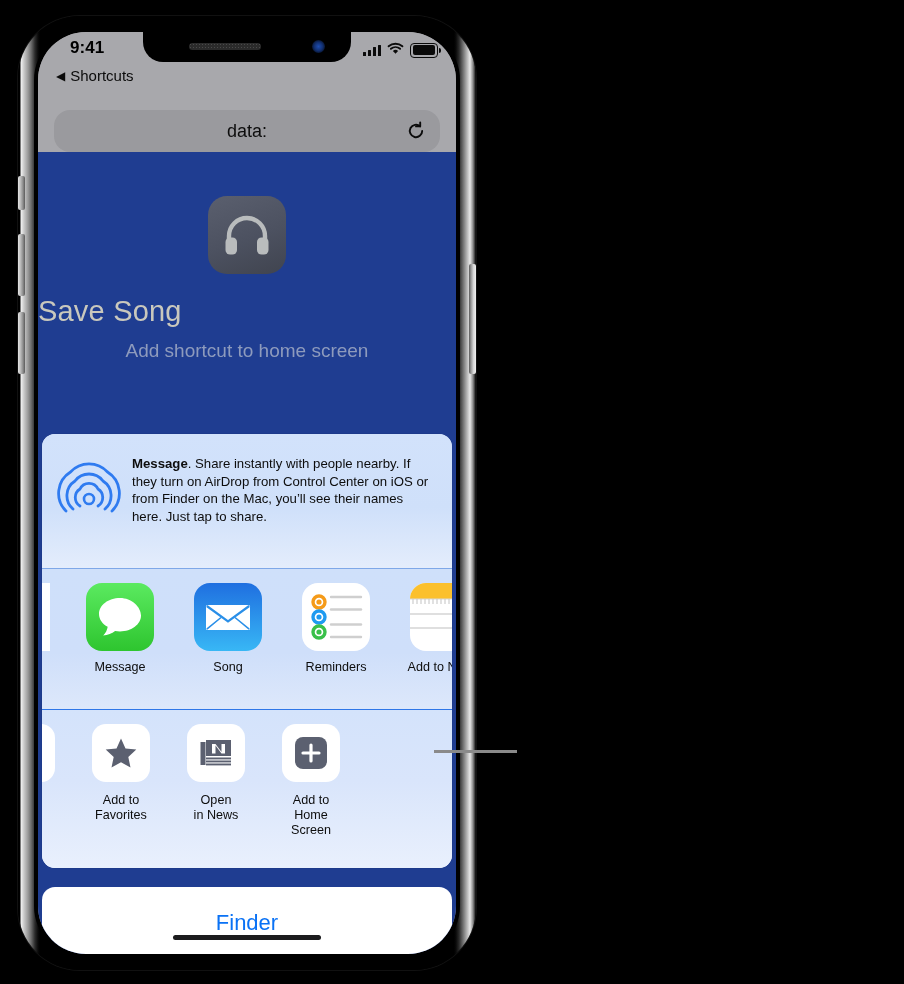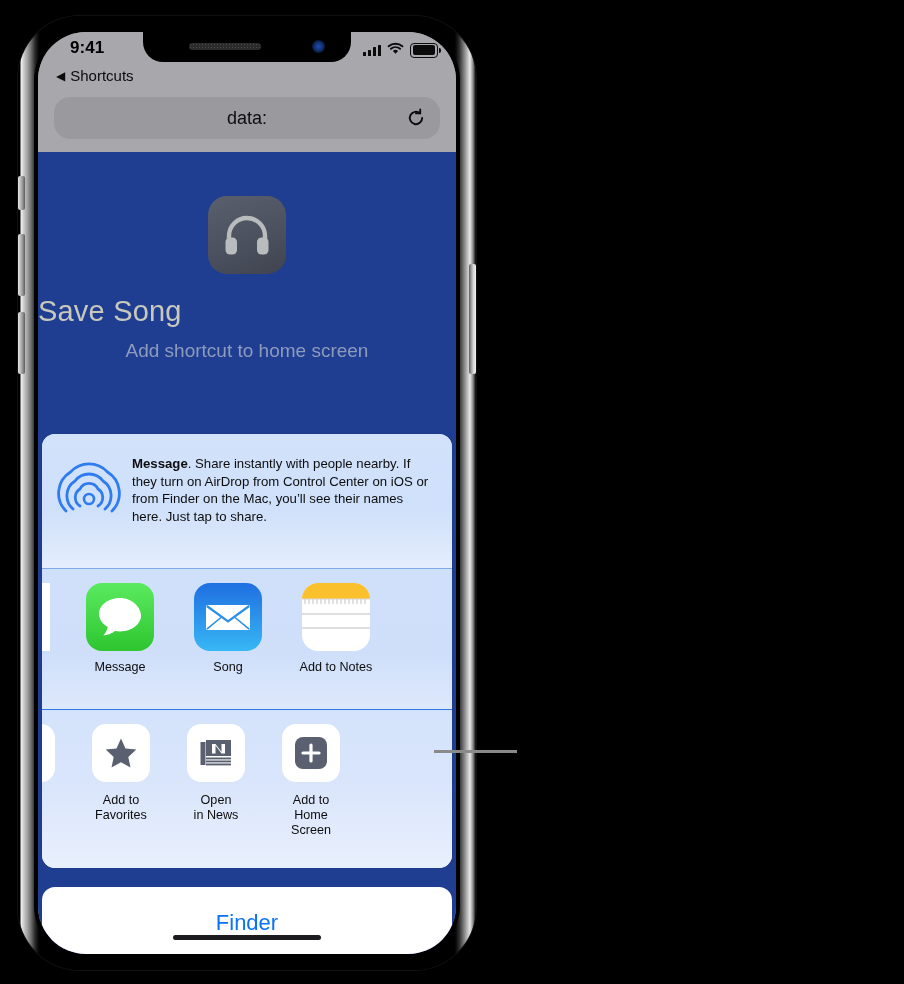--- a/index.html
+++ b/index.html
@@ -84,21 +84,21 @@
     background:#0b0b0b;border-radius:0 2px 2px 0;}
 
   
   #back-row{position:absolute;left:0;top:34px;width:100%;height:24px;background:#a8a8ac;z-index:29;}
   #back-link{position:absolute;left:18px;top:1px;font-size:15px;color:#0b0b0b;display:flex;align-items:center;gap:5px;}
   #back-caret{font-size:12px;line-height:1;}
 
   
   #url-bar-wrap{position:absolute;left:0;top:58px;width:100%;height:62px;background:#a8a8ac;z-index:28;}
   #url-bar{
-    position:absolute;left:16px;right:16px;top:7px;height:42px;
+    position:absolute;left:16px;right:16px;top:20px;height:42px;
     background:#9a9a9e;border-radius:16px;
     display:flex;align-items:center;justify-content:center;
   }
   #url-text{font-size:18px;color:#0d0d0d;}
   #reload-icon{position:absolute;right:14px;top:50%;transform:translateY(-50%);
     width:20px;height:20px;color:#0b0b0b;}
 
   
   #page-content{position:absolute;left:0;top:120px;width:100%;bottom:0;background:#1f3d91;}
   #hero{position:absolute;left:0;top:0;width:100%;height:272px;background:#1f3d91;}
@@ -290,20 +290,41 @@
               <div class="tile-icon ic-mail">
                 <svg width="68" height="68" viewBox="0 0 68 68">
                   <rect x="12" y="22" width="44" height="25" rx="1.5" fill="#fff"></rect>
                   <path d="M12.8 23 34 38.5 55.2 23" stroke="#2a8fe8" stroke-width="2.2" fill="none"></path>
                   <path d="M12.8 46.2 27 34.5 M55.2 46.2 41 34.5" stroke="#2a8fe8" stroke-width="1.6" fill="none"></path>
                 </svg>
               </div>
               <div class="tile-label">Song</div>
             </div>
 
+            <div class="tile">
+              <div class="tile-icon ic-white">
+                <svg width="68" height="68" viewBox="0 0 68 68">
+                  <g>
+                    <circle cx="17" cy="19" r="6" fill="none" stroke="#f59b19" stroke-width="3.4"></circle>
+                    <circle cx="17" cy="19" r="2.6" fill="#f59b19"></circle>
+                    <circle cx="17" cy="34" r="6" fill="none" stroke="#1f9bf0" stroke-width="3.4"></circle>
+                    <circle cx="17" cy="34" r="2.6" fill="#1f9bf0"></circle>
+                    <circle cx="17" cy="49" r="6" fill="none" stroke="#39c04a" stroke-width="3.4"></circle>
+                    <circle cx="17" cy="49" r="2.6" fill="#39c04a"></circle>
+                  </g>
+                  <g stroke="#cfcfcf" stroke-width="2.4" stroke-linecap="round">
+                    <path d="M29 14 H59"></path>
+                    <path d="M29 26.5 H59"></path>
+                    <path d="M29 41.5 H59"></path>
+                    <path d="M29 54 H59"></path>
+                  </g>
+                </svg>
+              </div>
+              <div class="tile-label">Reminders</div>
+            </div>
 
             <div class="tile">
               <div class="tile-icon ic-white">
                 <svg width="68" height="68" viewBox="0 0 68 68">
                   <rect x="0" y="0" width="68" height="16" fill="#fbc02d"></rect>
                   <path d="M0 16 H68" stroke="#d8d8d8" stroke-width="1"></path>
                   <g stroke="#c9c9c9" stroke-width="1.1">
                     <path d="M3 16 V21 M7 16 V21 M11 16 V21 M15 16 V21 M19 16 V21 M23 16 V21 M27 16 V21 M31 16 V21 M35 16 V21 M39 16 V21 M43 16 V21 M47 16 V21 M51 16 V21 M55 16 V21 M59 16 V21 M63 16 V21"></path>
                   </g>
                   <g stroke="#d5d5d5" stroke-width="1.6">

